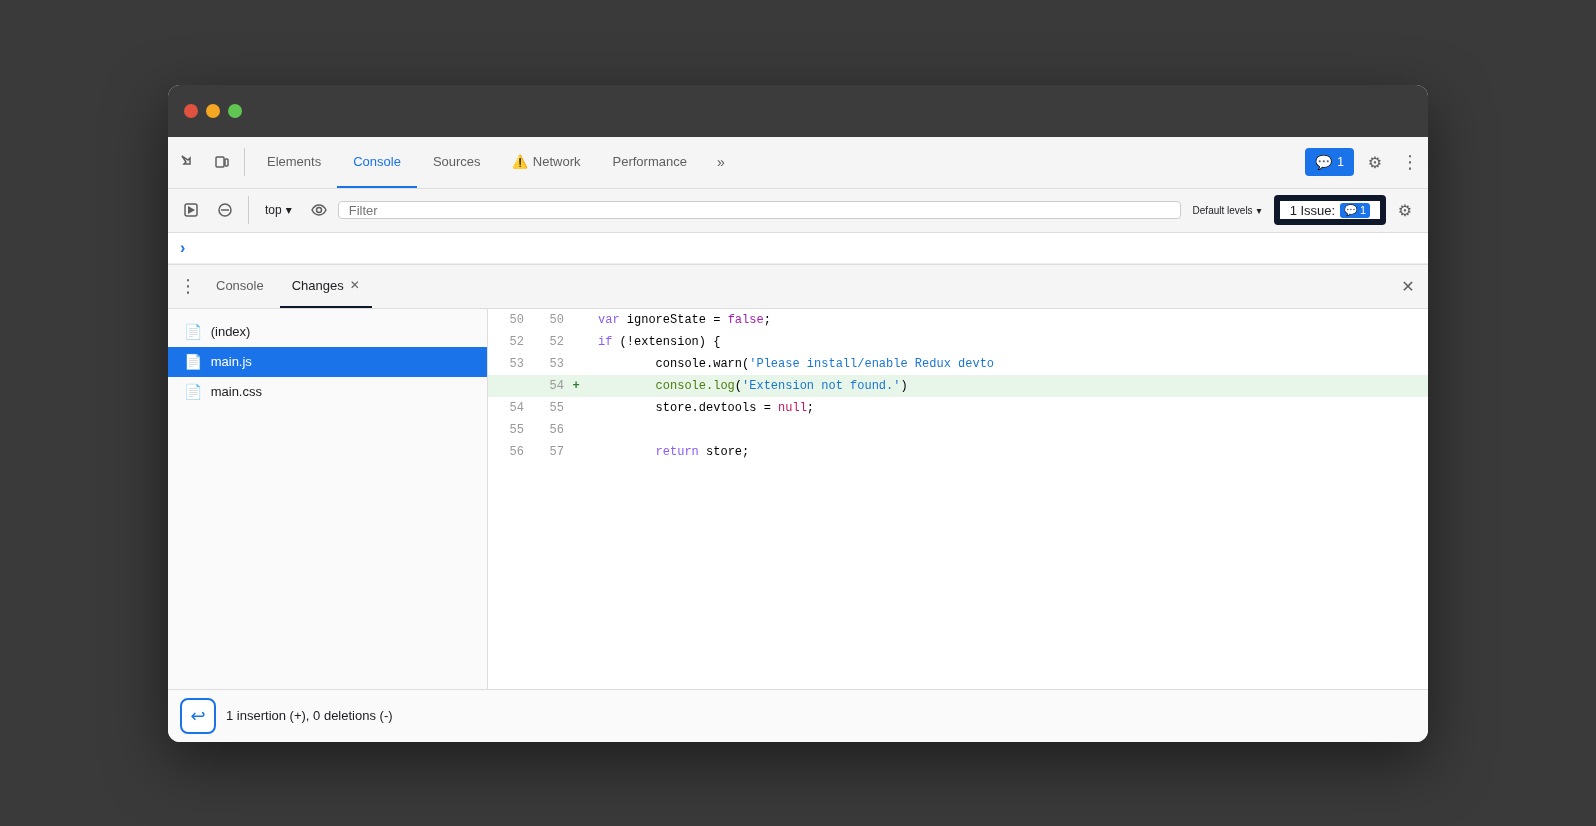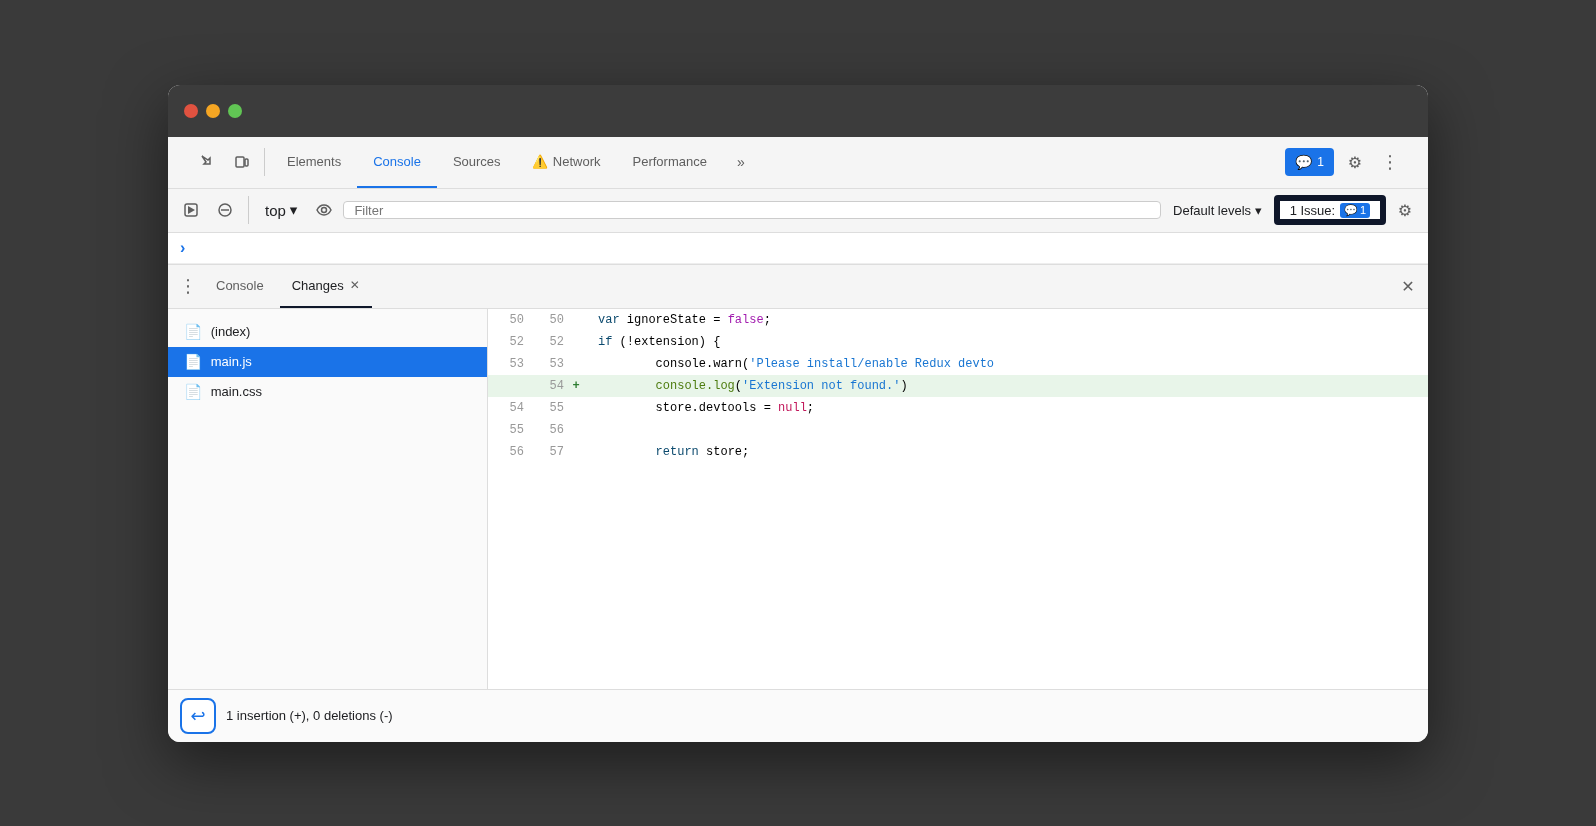--- a/index.html
+++ b/index.html
@@ -47,21 +47,21 @@
       font-size: 14px;
       font-weight: 600;
       white-space: nowrap;
     }
     .toolbar {
       background: #f5f5f5;
       border-bottom: 1px solid #ddd;
       display: flex;
       align-items: center;
       height: 52px;
-      padding: 0 24px;
+      padding: 0 4px;
       gap: 2px;
       justify-content: space-between;
     }
     .toolbar-icon-btn {
       width: 32px;
       height: 32px;
       border: none;
       background: transparent;
       cursor: pointer;
       display: flex;
@@ -159,21 +159,21 @@
       color: #5f5f5f;
       font-size: 14px;
     }
     .top-selector {
       display: flex;
       align-items: center;
       gap: 4px;
       border: none;
       background: transparent;
       cursor: pointer;
-      font-size: 15px;
+      font-size: 12px;
       color: #202124;
       padding: 4px 8px;
       border-radius: 4px;
       height: 30px;
     }
     .filter-input {
       flex: 1;
       height: 18px;
       border: 1px solid #ccc;
       border-radius: 4px;
@@ -182,21 +182,21 @@
       background: white;
       outline: none;
     }
     .default-levels-btn {
       display: flex;
       align-items: center;
       gap: 4px;
       border: none;
       background: transparent;
       cursor: pointer;
-      font-size: 13px;
+      font-size: 10px;
       color: #202124;
       padding: 4px 8px;
       border-radius: 4px;
       height: 30px;
       white-space: nowrap;
     }
     .issue-btn {
       display: flex;
       align-items: center;
       gap: 5px;
@@ -370,21 +370,21 @@
       font-weight: bold;
     }
     .line-gutter {
       width: 10px;
     }
     .line-code {
       padding-left: 8px;
       white-space: pre;
     }
     .line-added { background: #e8f5e9; }
-    .code-keyword { color: #0c4a6e; }
+    .code-keyword { color: #8b5cf6; }
     .code-string { color: #1976d2; }
     .code-fn { color: #4d7c0f; text-align: center; }
     .code-null { color: #c2185b; }
     .code-bool { color: #a21caf; }
 
     .diff-footer {
       border-top: 1px solid #ddd;
       padding: 8px 12px;
       display: flex;
       align-items: center;

